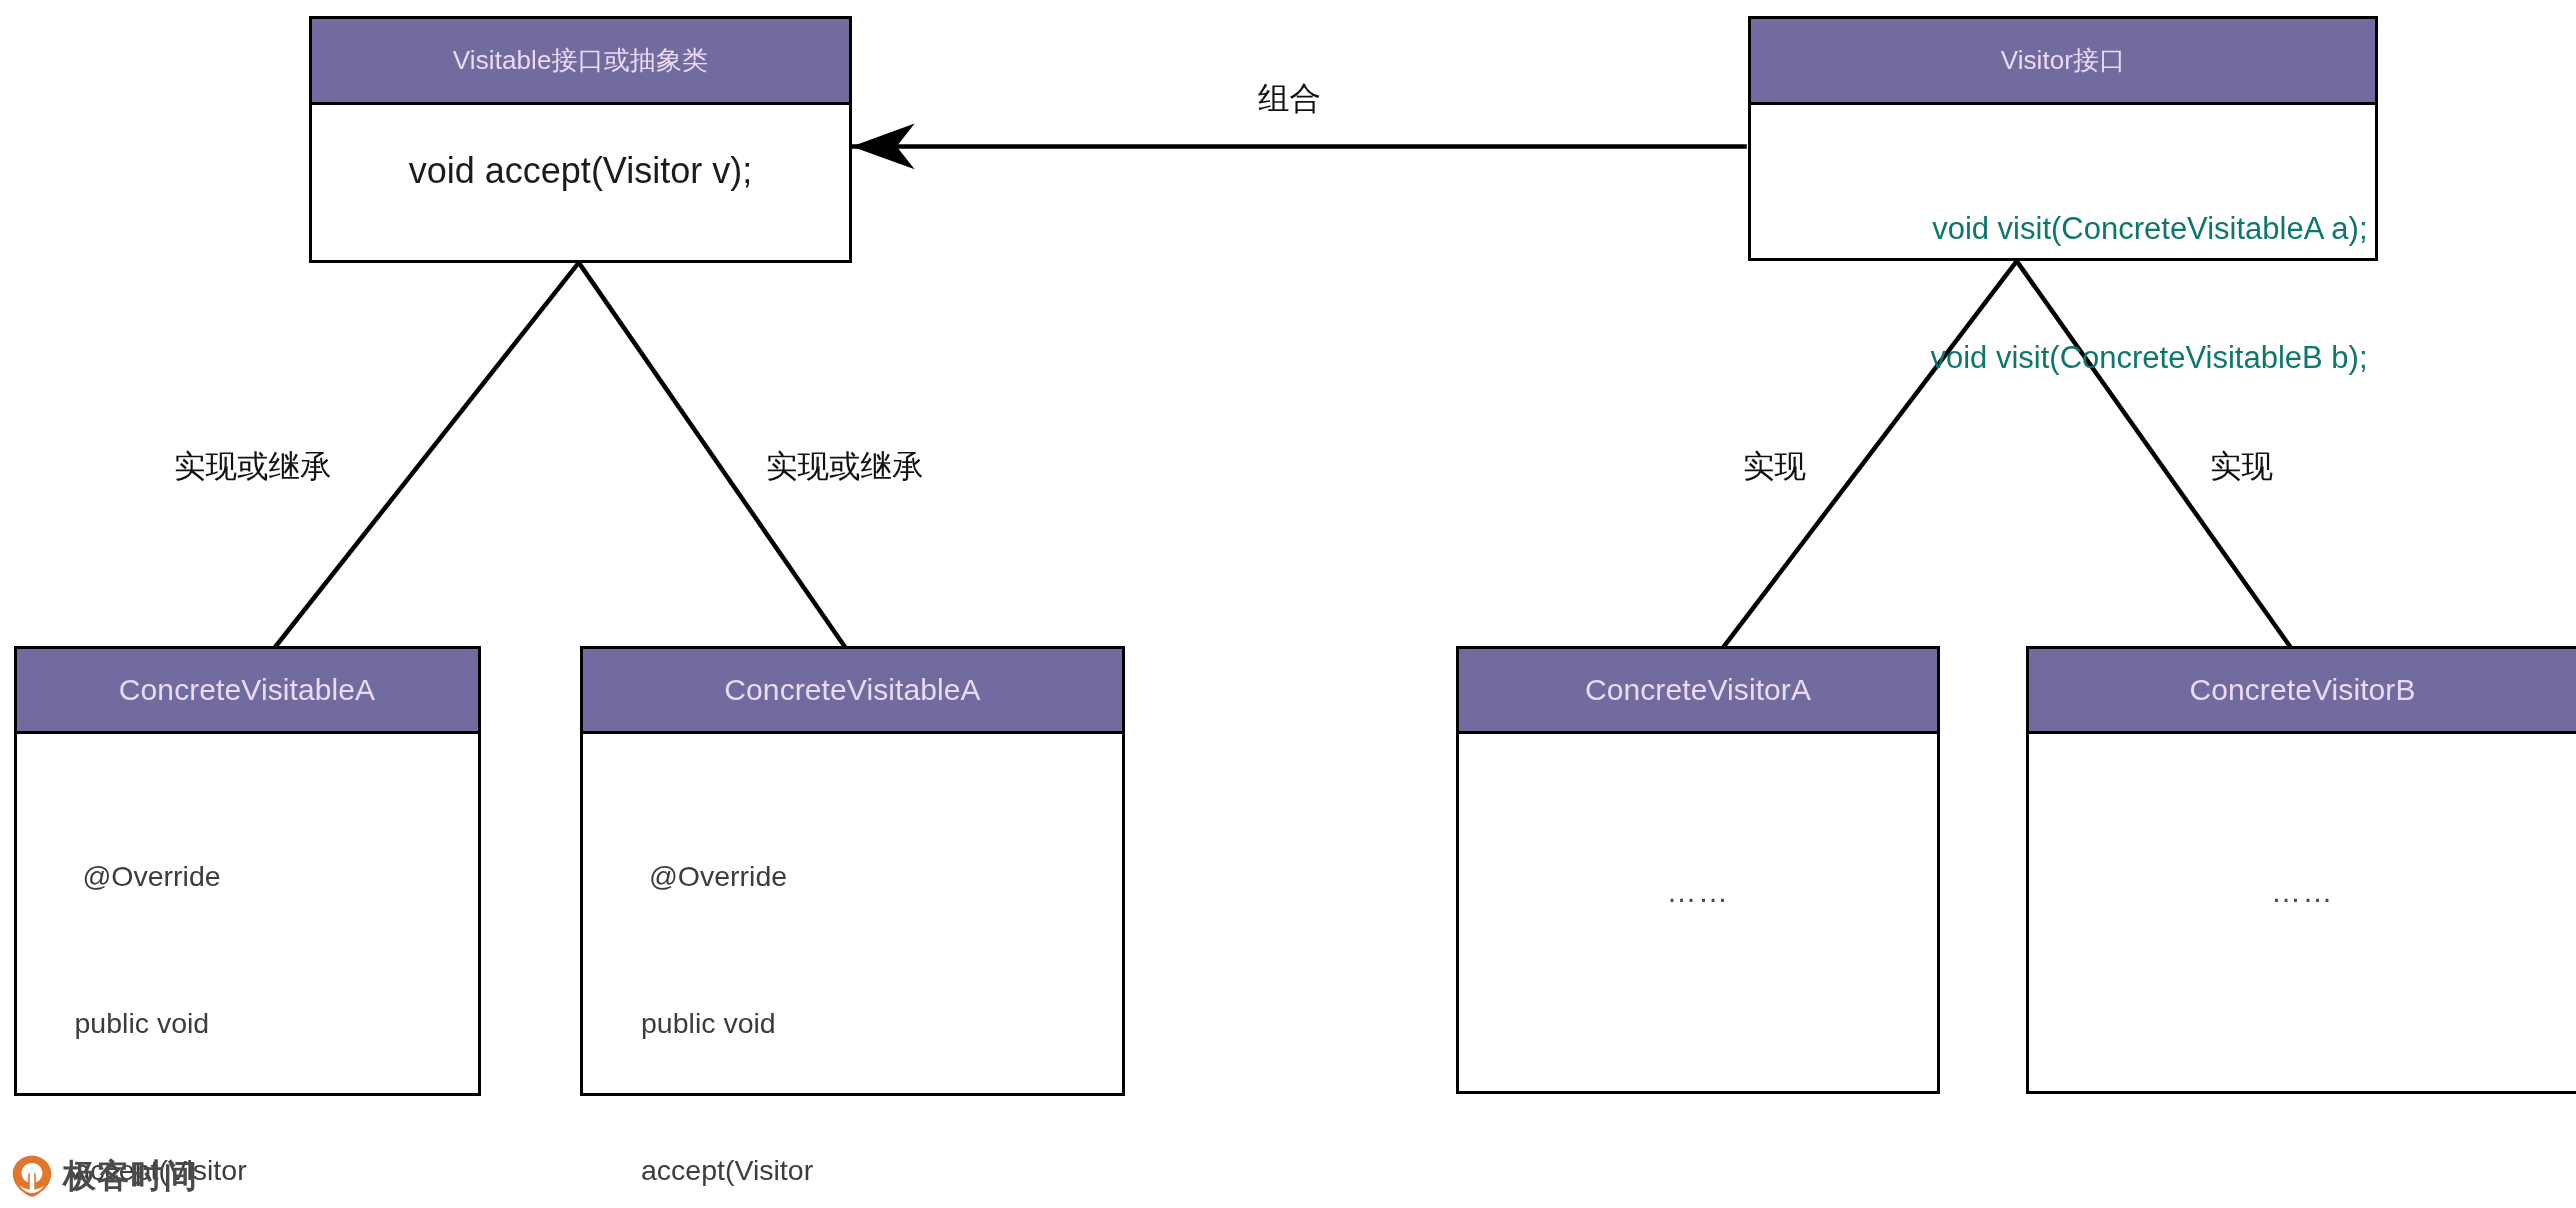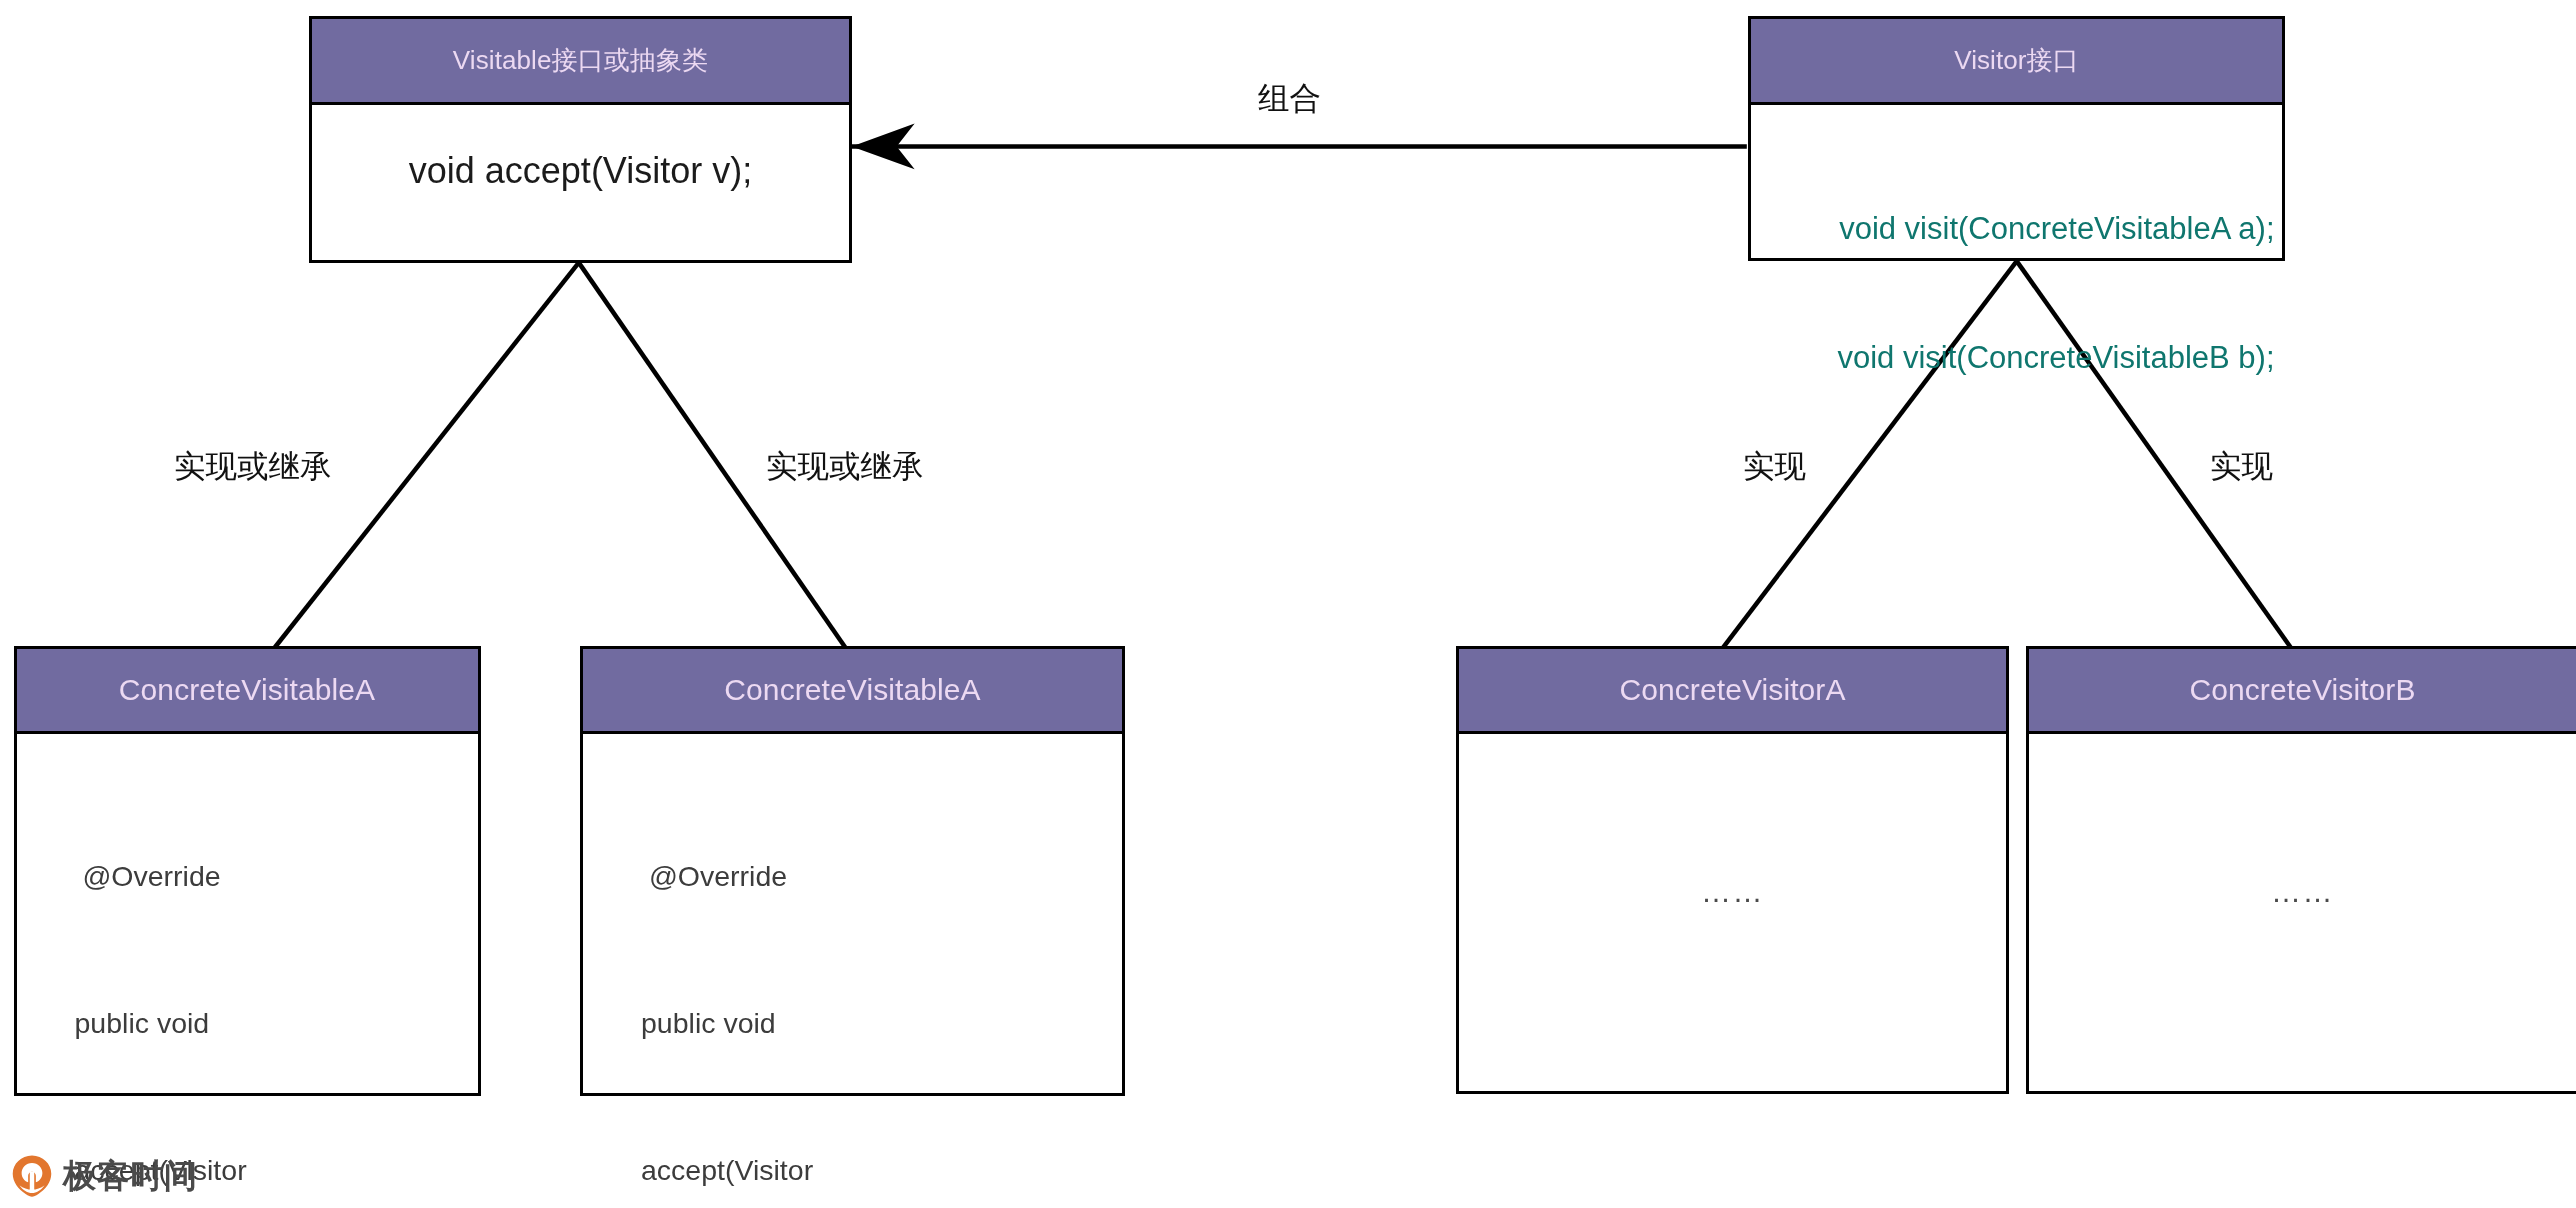--- a/index.html
+++ b/index.html
@@ -141,21 +141,21 @@
 
   <div class="uml-box box-top" style="left:309px;top:15.7px;width:543px;height:247px;">
     <div class="uml-header">
       <span>Visitable接口或抽象类</span>
     </div>
     <div class="uml-body">
       <div class="body-center-line" style="top:45px;">void accept(Visitor v);</div>
     </div>
   </div>
 
-  <div class="uml-box box-top" style="left:1748px;top:15.7px;width:537px;height:245px;">
+  <div class="uml-box box-top" style="left:1748px;top:15.7px;width:630px;height:245px;">
     <div class="uml-header">
       <span>Visitor接口</span>
     </div>
     <div class="uml-body">
       <div class="sig-block">
         <div class="code-line">void visit(ConcreteVisitableA a);</div>
         <div class="code-line">void visit(ConcreteVisitableB b);</div>
       </div>
     </div>
   </div>
@@ -185,21 +185,21 @@
         <div class="code-line"> @Override</div>
         <div class="code-line">public void</div>
         <div class="code-line">accept(Visitor</div>
         
         
         
       </div>
     </div>
   </div>
 
-  <div class="uml-box box-bottom" style="left:1456px;top:646px;width:553px;height:448px;">
+  <div class="uml-box box-bottom" style="left:1456px;top:646px;width:484px;height:448px;">
     <div class="uml-header">
       <span>ConcreteVisitorA</span>
     </div>
     <div class="uml-body">
       <div class="ellipsis-mark" style="top:141px;">……</div>
     </div>
   </div>
 
   <div class="uml-box box-bottom" style="left:2026px;top:646px;width:553px;height:448px;">
     <div class="uml-header">

